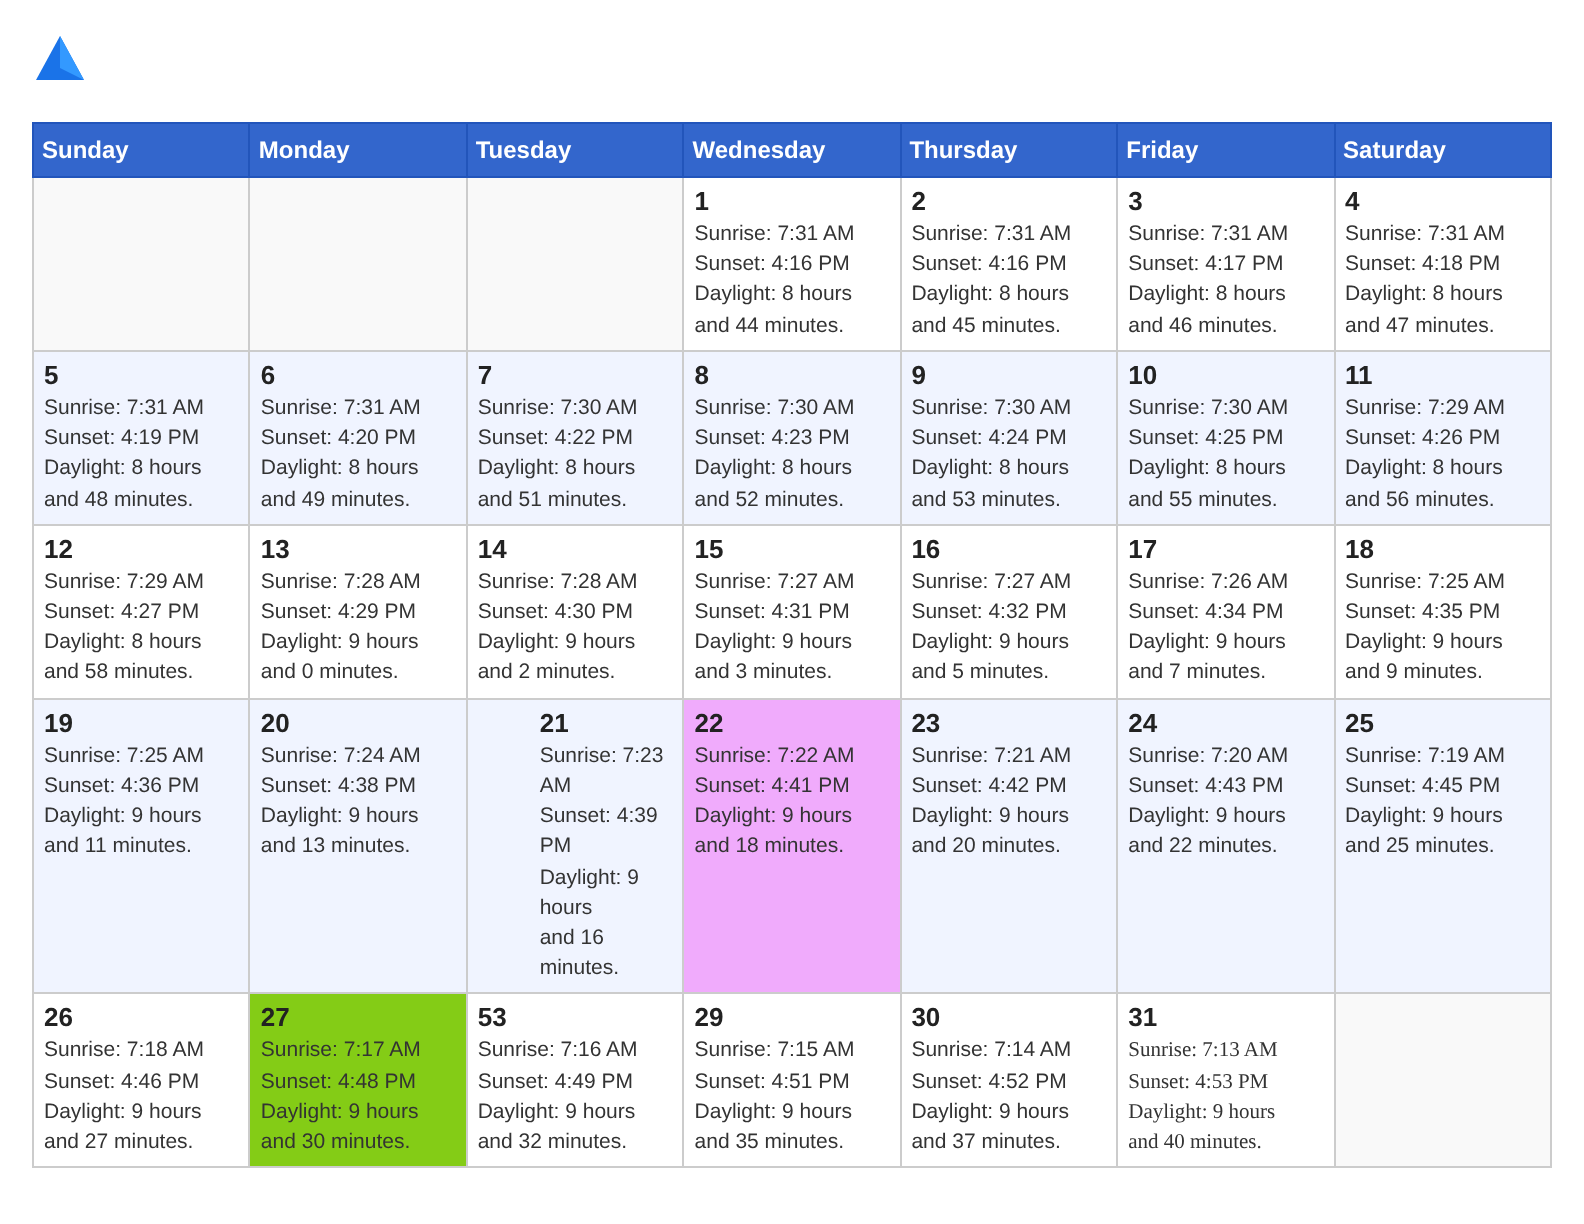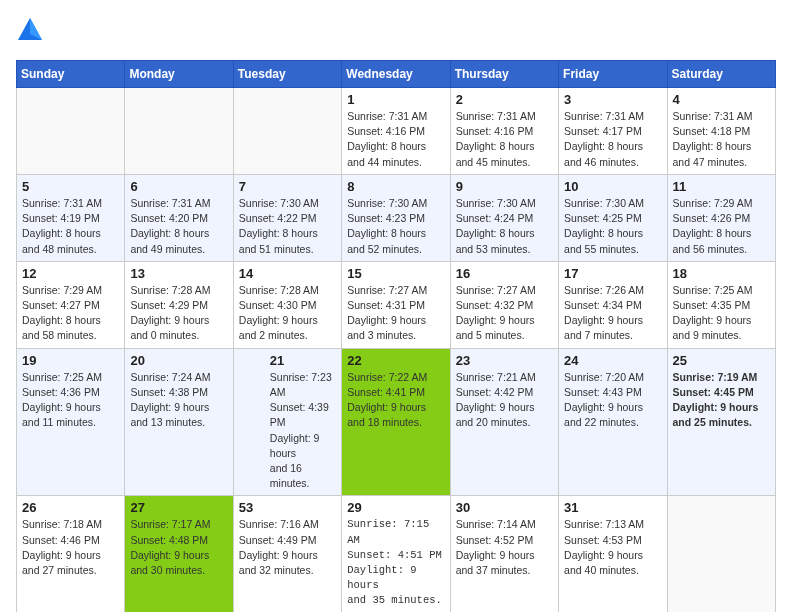--- a/index.html
+++ b/index.html
@@ -283,21 +283,21 @@
 Daylight: 9 hours
 and 13 minutes.</div>
         </td>
         <td style="background: rgb(240, 244, 255); padding-left: 36px;">
           <span class="day-number">21</span>
           <div class="day-info" style="white-space: pre-line;">Sunrise: 7:23 AM
 Sunset: 4:39 PM
 Daylight: 9 hours
 and 16 minutes.</div>
         </td>
-        <td style="background: #84cc16;">
+        <td style="background: #f0abfc;">
           <span class="day-number">22</span>
           <div class="day-info" style="white-space: pre-line;">Sunrise: 7:22 AM
 Sunset: 4:41 PM
 Daylight: 9 hours
 and 18 minutes.</div>
         </td>
         <td style="background: rgb(240, 244, 255);">
           <span class="day-number">23</span>
           <div class="day-info" style="white-space: pre-line;">Sunrise: 7:21 AM
 Sunset: 4:42 PM
@@ -306,21 +306,21 @@
         </td>
         <td style="background: rgb(240, 244, 255);">
           <span class="day-number">24</span>
           <div class="day-info" style="white-space: pre-line;">Sunrise: 7:20 AM
 Sunset: 4:43 PM
 Daylight: 9 hours
 and 22 minutes.</div>
         </td>
         <td style="background: rgb(240, 244, 255);">
           <span class="day-number">25</span>
-          <div class="day-info" style="white-space: pre-line; font-weight: bold;">Sunrise: 7:19 AM
+          <div class="day-info" style="white-space: pre-line;">Sunrise: 7:19 AM
 Sunset: 4:45 PM
 Daylight: 9 hours
 and 25 minutes.</div>
         </td>
       </tr>
       <tr>
         <td style="background: rgb(255, 255, 255);">
           <span class="day-number">26</span>
           <div class="day-info" style="white-space: pre-line;">Sunrise: 7:18 AM
 Sunset: 4:46 PM
@@ -336,35 +336,35 @@
         </td>
         <td style="background: rgb(255, 255, 255);">
           <span class="day-number">53</span>
           <div class="day-info" style="white-space: pre-line;">Sunrise: 7:16 AM
 Sunset: 4:49 PM
 Daylight: 9 hours
 and 32 minutes.</div>
         </td>
         <td style="background: rgb(255, 255, 255);">
           <span class="day-number">29</span>
-          <div class="day-info" style="white-space: pre-line; font-family: Liberation Mono, monospace;">Sunrise: 7:15 AM
+          <div class="day-info" style="white-space: pre-line;">Sunrise: 7:15 AM
 Sunset: 4:51 PM
 Daylight: 9 hours
 and 35 minutes.</div>
         </td>
         <td style="background: rgb(255, 255, 255); margin-left: 15px;">
           <span class="day-number">30</span>
           <div class="day-info" style="white-space: pre-line;">Sunrise: 7:14 AM
 Sunset: 4:52 PM
 Daylight: 9 hours
 and 37 minutes.</div>
         </td>
         <td style="background: rgb(255, 255, 255);">
           <span class="day-number">31</span>
-          <div class="day-info" style="white-space: pre-line;">Sunrise: 7:13 AM
+          <div class="day-info" style="white-space: pre-line; font-family: Liberation Serif, serif;">Sunrise: 7:13 AM
 Sunset: 4:53 PM
 Daylight: 9 hours
 and 40 minutes.</div>
         </td>
         <td class="empty-cell"></td>
       </tr>
     </tbody>
 </table>
 
 </body></html>

